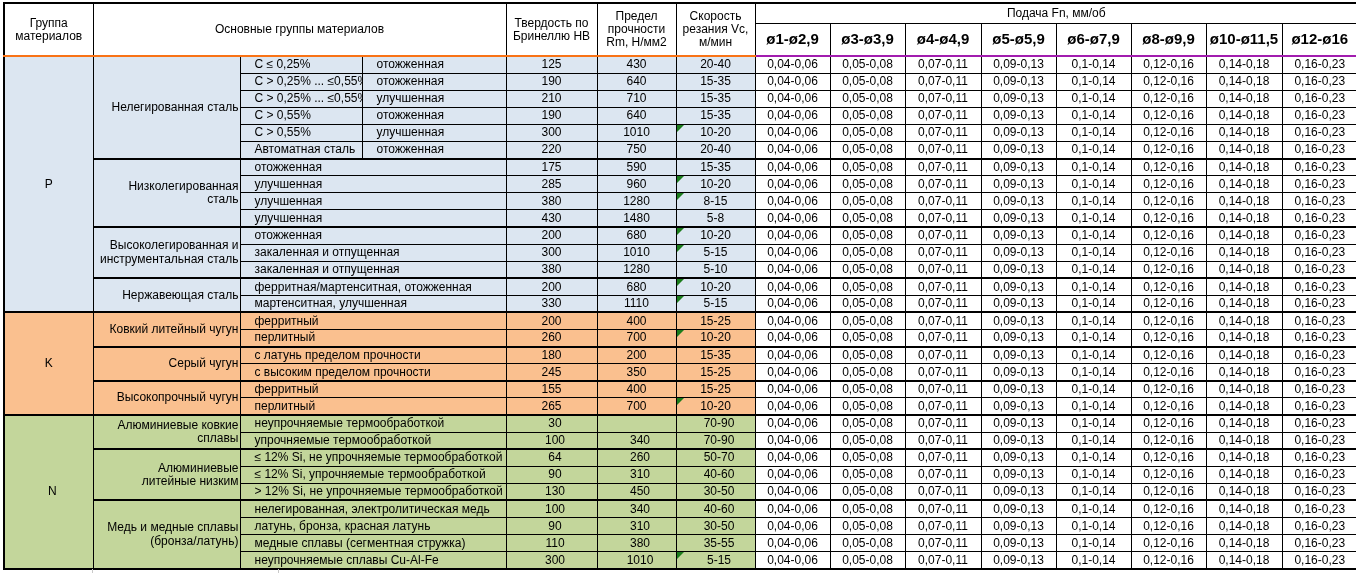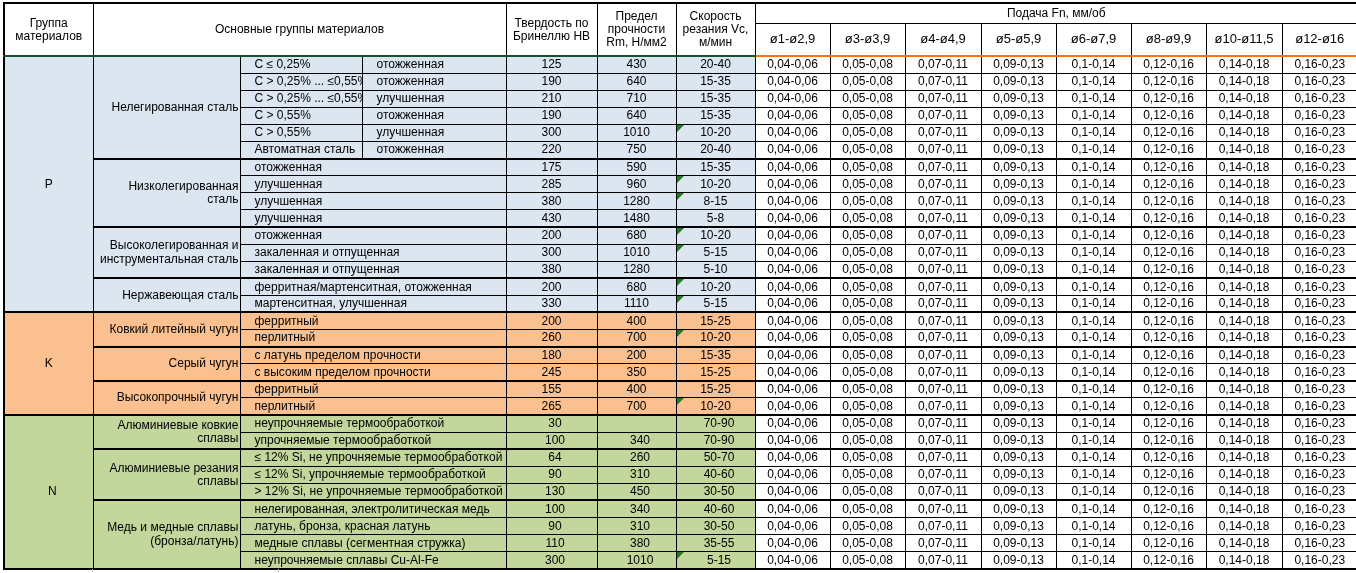--- a/index.html
+++ b/index.html
@@ -14,22 +14,22 @@
   }
   th,td{
     border:1px solid #000;
     font-size:12px;line-height:1.08;color:#000;
     text-align:center;vertical-align:middle;
     padding:0 1px;overflow:hidden;
   }
   thead th{font-weight:normal;background:#fff;}
   thead tr.feed-title-row{height:20px;}
   thead tr.dia-row{height:33px;}
-  thead tr.dia-row th{font-weight:normal;font-size:13px;border-bottom:2px solid #f97316;}
-  thead th.rowspan2{border-bottom:2px solid #14532d;}
+  thead tr.dia-row th{font-weight:bold;font-size:15px;border-bottom:2px solid #a21caf;}
+  thead th.rowspan2{border-bottom:2px solid #f97316;}
   tbody tr{height:17.1px;}
   tbody td{white-space:nowrap;}
   td.sub-name{white-space:normal;line-height:1.1;text-align:right;}
   td.cond{text-align:left;padding-left:14px;}
   .sg-start td{border-top:2px solid #000;}
   .tint-p{background:var(--tint-p);}
   .tint-k{background:var(--tint-k);}
   .tint-n{background:var(--tint-n);padding-left:8px;}
   td.vc{position:relative;}
   span.tri{
@@ -414,21 +414,21 @@
         <td class="num feed">0,04-0,06</td>
         <td class="num feed">0,05-0,08</td>
         <td class="num feed">0,07-0,11</td>
         <td class="num feed">0,09-0,13</td>
         <td class="num feed">0,1-0,14</td>
         <td class="num feed">0,12-0,16</td>
         <td class="num feed">0,14-0,18</td>
         <td class="num feed">0,16-0,23</td>
       </tr>
       <tr class="sg-start">
-        <td class="tint-n sub-name" rowspan="3">Алюминиевые резания сплавы</td>
+        <td class="tint-n sub-name" rowspan="3">Алюминиевые литейные низким</td>
         <td class="tint-n cond" colspan="2">≤ 12% Si, не упрочняемые термообработкой</td>
         <td class="tint-n num">64</td>
         <td class="tint-n num">260</td>
         <td class="tint-n num vc">50-70</td>
         <td class="num feed">0,04-0,06</td>
         <td class="num feed">0,05-0,08</td>
         <td class="num feed">0,07-0,11</td>
         <td class="num feed">0,09-0,13</td>
         <td class="num feed">0,1-0,14</td>
         <td class="num feed">0,12-0,16</td>

